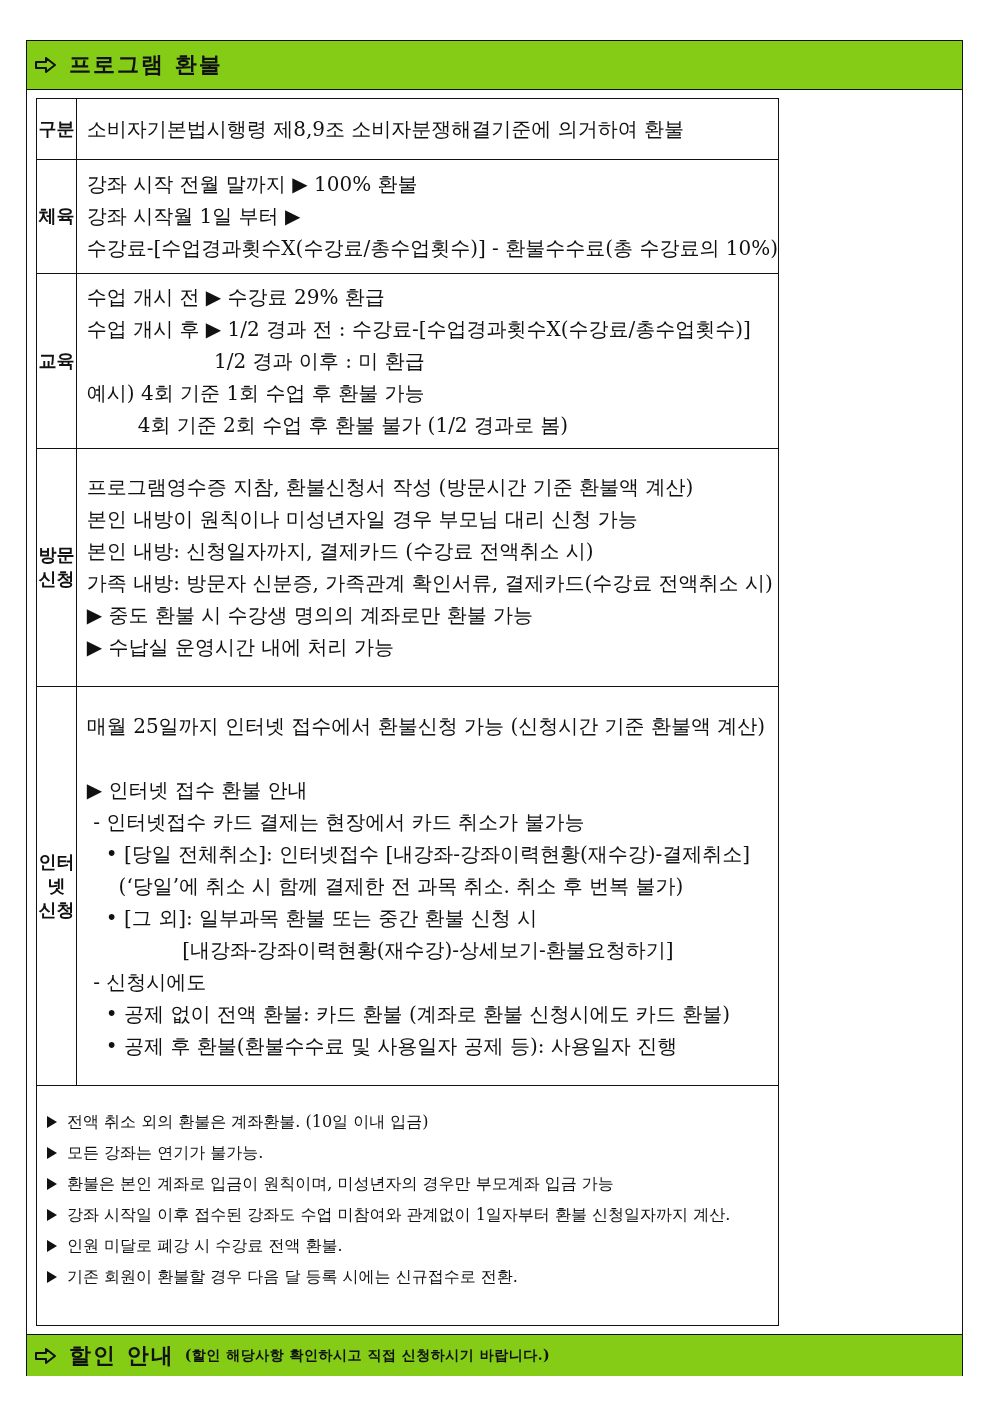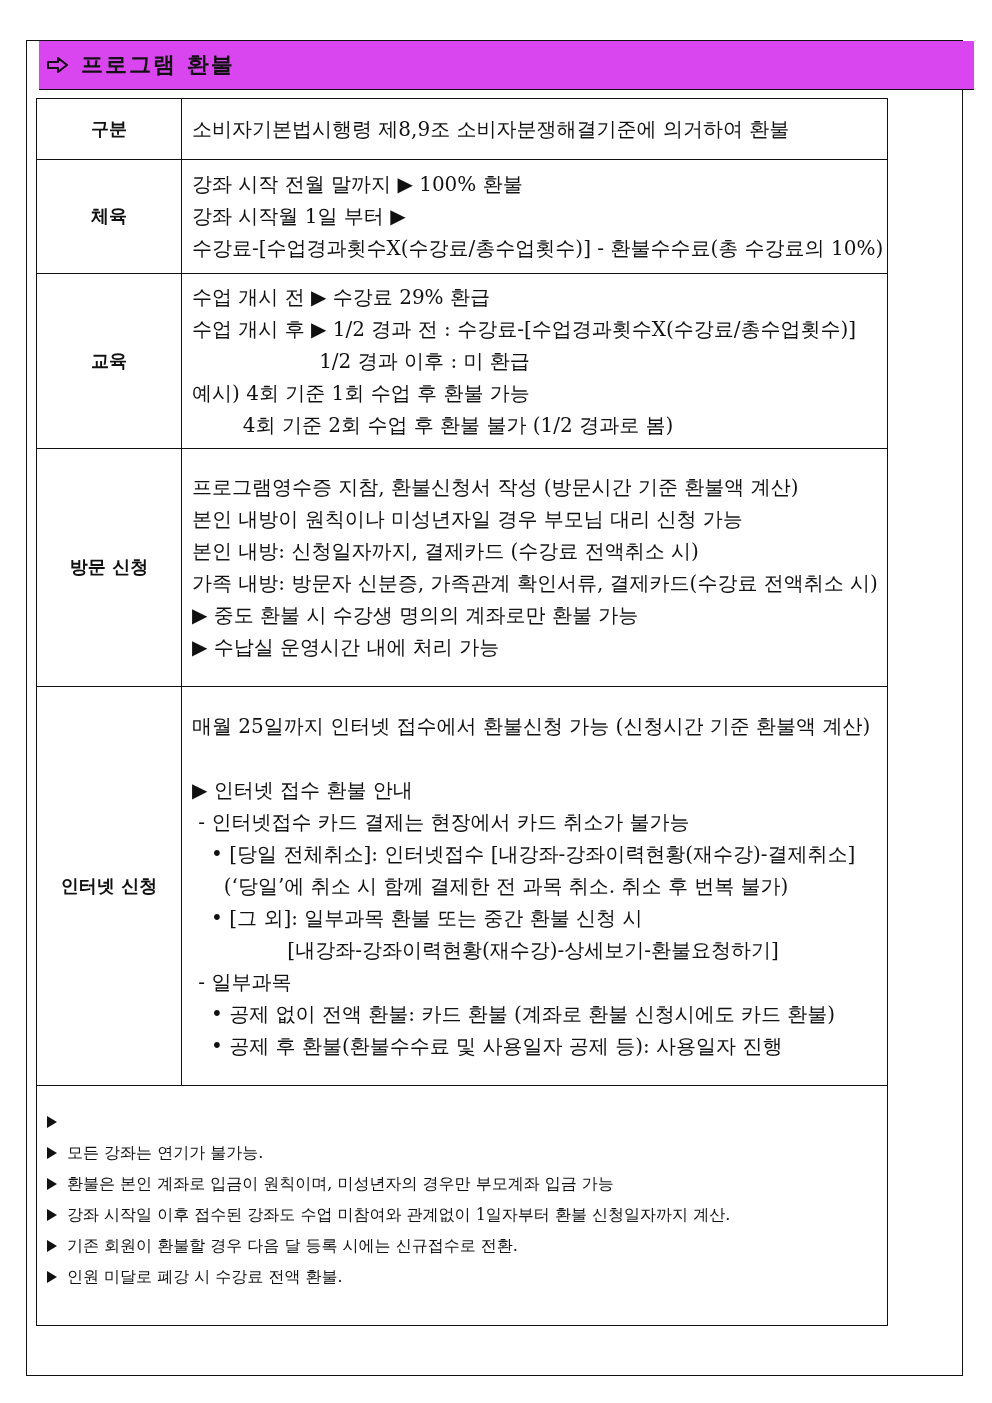--- a/index.html
+++ b/index.html
@@ -1,24 +1,24 @@
 <!DOCTYPE html>
 <html><head>
 <meta charset="utf-8">
 <style>
   html, body { margin:0; padding:0; background:#ffffff; }
   body { width:992px; height:1403px; position:relative; font-family:"DejaVu Serif","Liberation Serif",serif; color:#111; }
   .outer { position:absolute; left:26px; top:40px; width:937px; height:1336px; border:1px solid #111; box-sizing:border-box; }
-  .sec-head { position:absolute; left:12px; width:100%; background:#d946ef; box-sizing:border-box; display:flex; align-items:center; }
+  .sec-head { position:absolute; left:0; width:100%; background:#84cc16; box-sizing:border-box; display:flex; align-items:center; }
   .sec-head.top { top:0; height:49px; border-bottom:1px solid #111; }
   .sec-head.bottom { top:1293px; height:42px; border-top:1px solid #111; }
   .arrow-icon { display:inline-block; width:22px; height:16px; margin-left:8px; margin-right:12px; }
   .sec-title { font-weight:bold; font-size:22px; letter-spacing:2px; }
   .sec-sub { font-weight:bold; font-size:14px; margin-left:10px; letter-spacing:0.5px; }
-  .inner { position:absolute; left:9px; top:57px; width:852px; height:1228px; border:1.5px solid #111; box-sizing:border-box; }
+  .inner { position:absolute; left:9px; top:57px; width:743px; height:1228px; border:1.5px solid #111; box-sizing:border-box; }
   table.refund { border-collapse:collapse; width:100%; }
   table.refund td { border:1.5px solid #111; vertical-align:middle; }
   table.refund tr:first-child td { border-top:none; }
   table.refund td:first-child { border-left:none; }
   table.refund td:last-child { border-right:none; }
   td.label { width:142px; text-align:center; font-weight:bold; font-size:18px; }
   td.content { padding:0 0 0 10px; font-size:20px; line-height:32px; }
   .line { white-space:pre; }
   .notes { padding:20px 0 0 10px; font-size:16px; line-height:31px; }
   .tri { display:inline-block; width:0; height:0; border-top:6px solid transparent; border-bottom:6px solid transparent; border-left:10px solid #111; margin-right:10px; vertical-align:-1px; }
@@ -77,32 +77,39 @@
         <td class="label">인터넷 신청</td>
         <td class="content">
           <div class="line">매월 25일까지 인터넷 접수에서 환불신청 가능 (신청시간 기준 환불액 계산)</div>
           <div class="line">&nbsp;</div>
           <div class="line">▶ 인터넷 접수 환불 안내</div>
           <div class="line"> - 인터넷접수 카드 결제는 현장에서 카드 취소가 불가능</div>
           <div class="line">   • [당일 전체취소]: 인터넷접수 [내강좌-강좌이력현황(재수강)-결제취소]</div>
           <div class="line">     (‘당일’에 취소 시 함께 결제한 전 과목 취소. 취소 후 번복 불가)</div>
           <div class="line">   • [그 외]: 일부과목 환불 또는 중간 환불 신청 시</div>
           <div class="line">               [내강좌-강좌이력현황(재수강)-상세보기-환불요청하기]</div>
-          <div class="line"> - 일부과목</div>
+          <div class="line"> - 신청시에도</div>
           <div class="line">   • 공제 없이 전액 환불: 카드 환불 (계좌로 환불 신청시에도 카드 환불)</div>
           <div class="line">   • 공제 후 환불(환불수수료 및 사용일자 공제 등): 사용일자 진행</div>
         </td>
       </tr>
     </tbody>
       </table>
 
     <div class="notes">
-      <div><span class="tri"></span></div>
+      <div><span class="tri"></span><span>전액 취소 외의 환불은 계좌환불. (10일 이내 입금)</span></div>
       <div><span class="tri"></span><span>모든 강좌는 연기가 불가능.</span></div>
       <div><span class="tri"></span><span>환불은 본인 계좌로 입금이 원칙이며, 미성년자의 경우만 부모계좌 입금 가능</span></div>
       <div><span class="tri"></span><span>강좌 시작일 이후 접수된 강좌도 수업 미참여와 관계없이 1일자부터 환불 신청일자까지 계산.</span></div>
+      <div><span class="tri"></span><span>인원 미달로 폐강 시 수강료 전액 환불.</span></div>
       <div><span class="tri"></span><span>기존 회원이 환불할 경우 다음 달 등록 시에는 신규접수로 전환.</span></div>
-      <div><span class="tri"></span><span>인원 미달로 폐강 시 수강료 전액 환불.</span></div>
     </div>
   </div>
 
+  <div class="sec-head bottom">
+    <svg class="arrow-icon" viewBox="0 0 22 16">
+      <path d="M1 5 H11 V1 L20 8 L11 15 V11 H1 Z" fill="none" stroke="#111" stroke-width="2" stroke-linejoin="round"></path>
+    </svg>
+    <span class="sec-title">할인 안내</span>
+    <span class="sec-sub">(할인 해당사항 확인하시고 직접 신청하시기 바랍니다.)</span>
+  </div>
 
 </div>
 
 </body></html>

